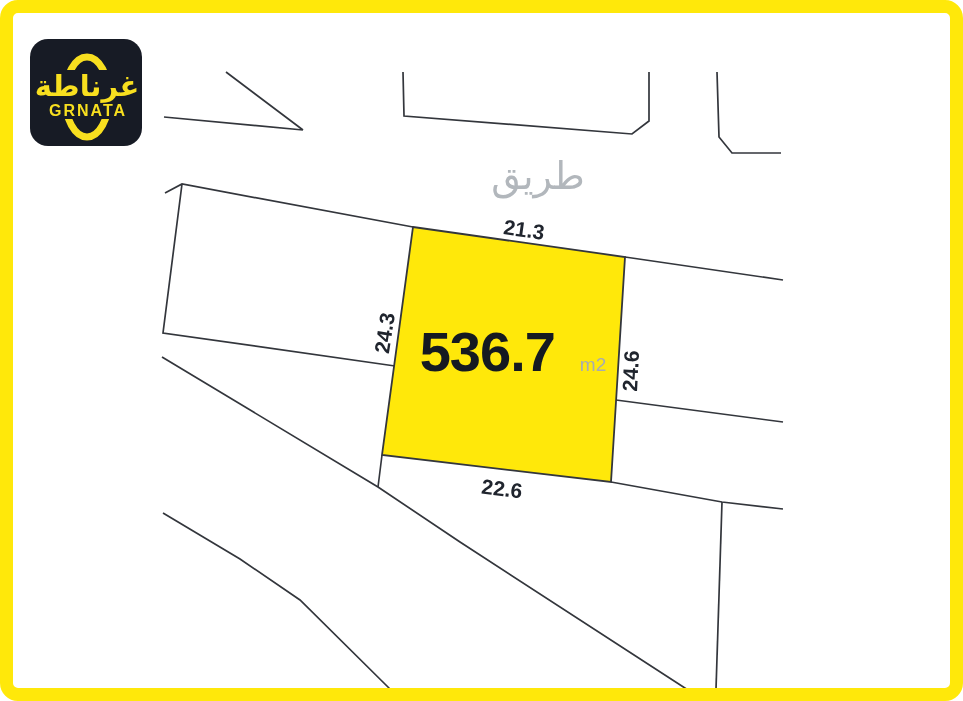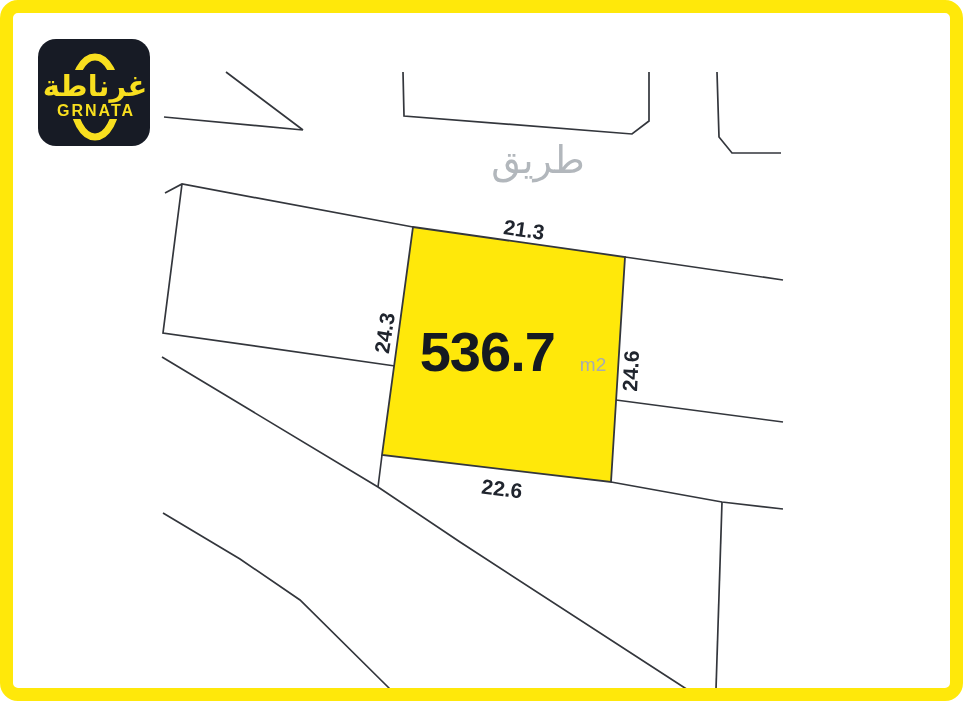--- a/index.html
+++ b/index.html
@@ -33,21 +33,21 @@
     fill:var(--yellow);
     stroke:var(--line);
     stroke-width:1.8;
   }
   .label{
     position:absolute;
     white-space:nowrap;
     transform:translate(-50%,-50%);
   }
   .road-label{
-    left:538px;top:160px;
+    left:538px;top:176px;
     font-family:"DejaVu Sans", sans-serif;
     font-size:38px;
     color:var(--road-color);
     font-weight:400;
   }
   .area-row{
     position:absolute;
     left:513px;top:351px;
     transform:translate(-50%,-50%);
     display:flex;align-items:baseline;gap:25px;
@@ -75,21 +75,21 @@
   .dim-right{left:631px;top:371px;transform:translate(-50%,-50%) rotate(-87deg);}
   .dim-bottom{left:502px;top:489px;transform:translate(-50%,-50%) rotate(7deg);}
   .frame{
     position:absolute;inset:0;
     border:13px solid var(--yellow);
     border-radius:18px;
     pointer-events:none;
   }
   .logo{
     position:absolute;
-    left:38px;top:39px;
+    left:30px;top:39px;
     width:112px;height:107px;
     background:var(--logo-bg);
     border-radius:18px;
     overflow:hidden;
   }
   .logo svg{display:block;width:112px;height:107px;}
   .logo .ring{stroke:var(--logo-yellow);stroke-width:7;fill:none;}
   .logo .mask-band{fill:var(--logo-bg);}
   .logo .ar{
     font-family:"DejaVu Sans", sans-serif;

